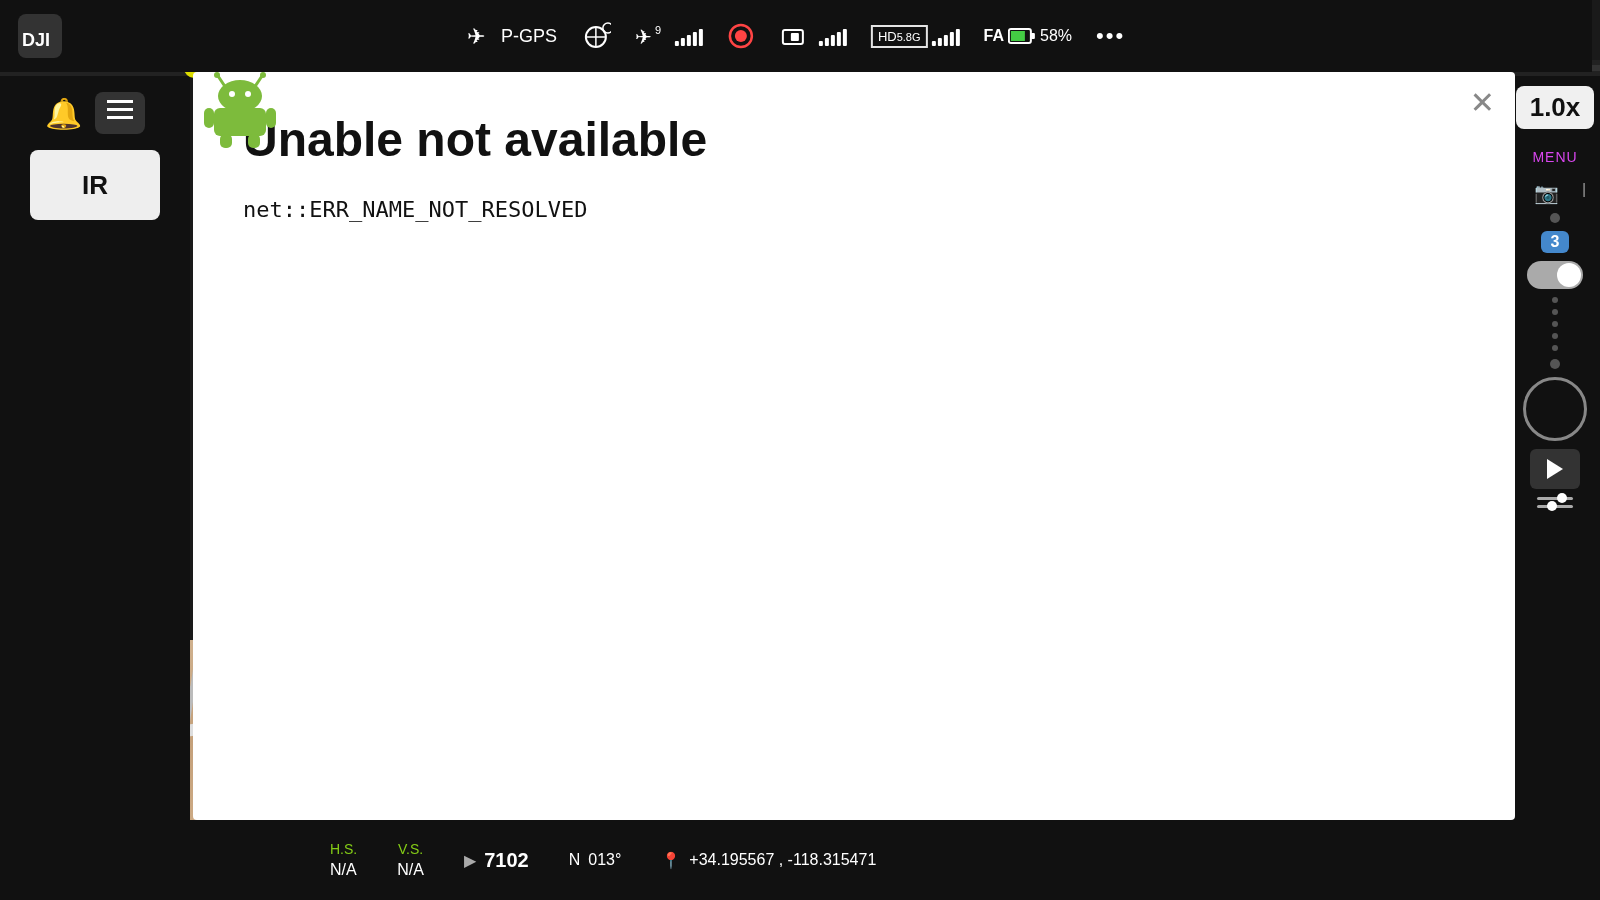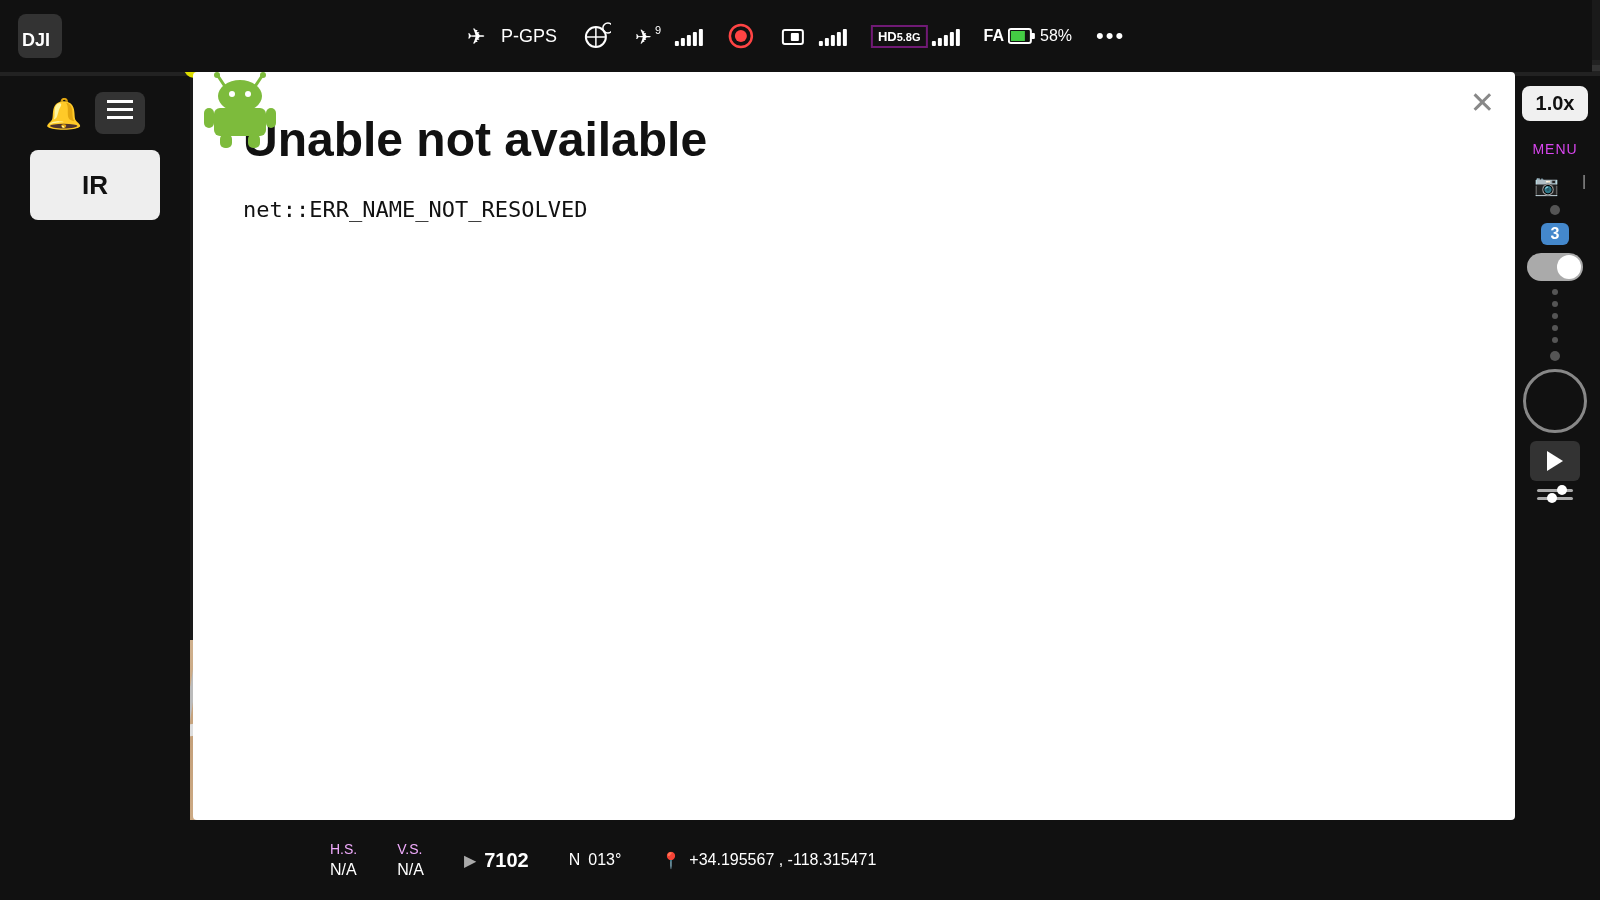--- a/index.html
+++ b/index.html
@@ -64,24 +64,24 @@
 
     .status-item {
       display: flex;
       align-items: center;
       gap: 4px;
       color: white;
       font-size: 16px;
     }
 
     .hd-badge {
-      border: 2px solid #701a75;
+      border: 2px solid #e5e5e5;
       padding: 2px 5px;
       font-size: 13px;
-      font-weight: bold;
+      font-weight: normal;
       color: white;
     }
 
     .battery-text {
       color: white;
       font-size: 16px;
     }
 
     .three-dots {
       color: white;
@@ -316,22 +316,23 @@
       z-index: 50;
     }
 
     .bottom-stat {
       display: flex;
       flex-direction: column;
       gap: 4px;
     }
 
     .stat-label {
-      color: #f0abfc;
+      color: #84cc16;
       font-size: 14px;
+      text-align: center;
     }
 
     .stat-value {
       color: white;
       font-size: 16px;
     }
 
     .stat-row {
       display: flex;
       align-items: center;
@@ -367,21 +368,21 @@
       align-items: center;
       padding: 10px 0;
       gap: 10px;
       z-index: 50;
     }
 
     .zoom-badge {
       background: #f0f0f0;
       border-radius: 8px;
       padding: 6px 14px;
-      font-size: 20px;
+      font-size: 26px;
       font-weight: bold;
       color: #111;
     }
 
     .menu-label {
       color: #d946ef;
       font-size: 14px;
       letter-spacing: 1px;
       margin-top: 10px;
     }

